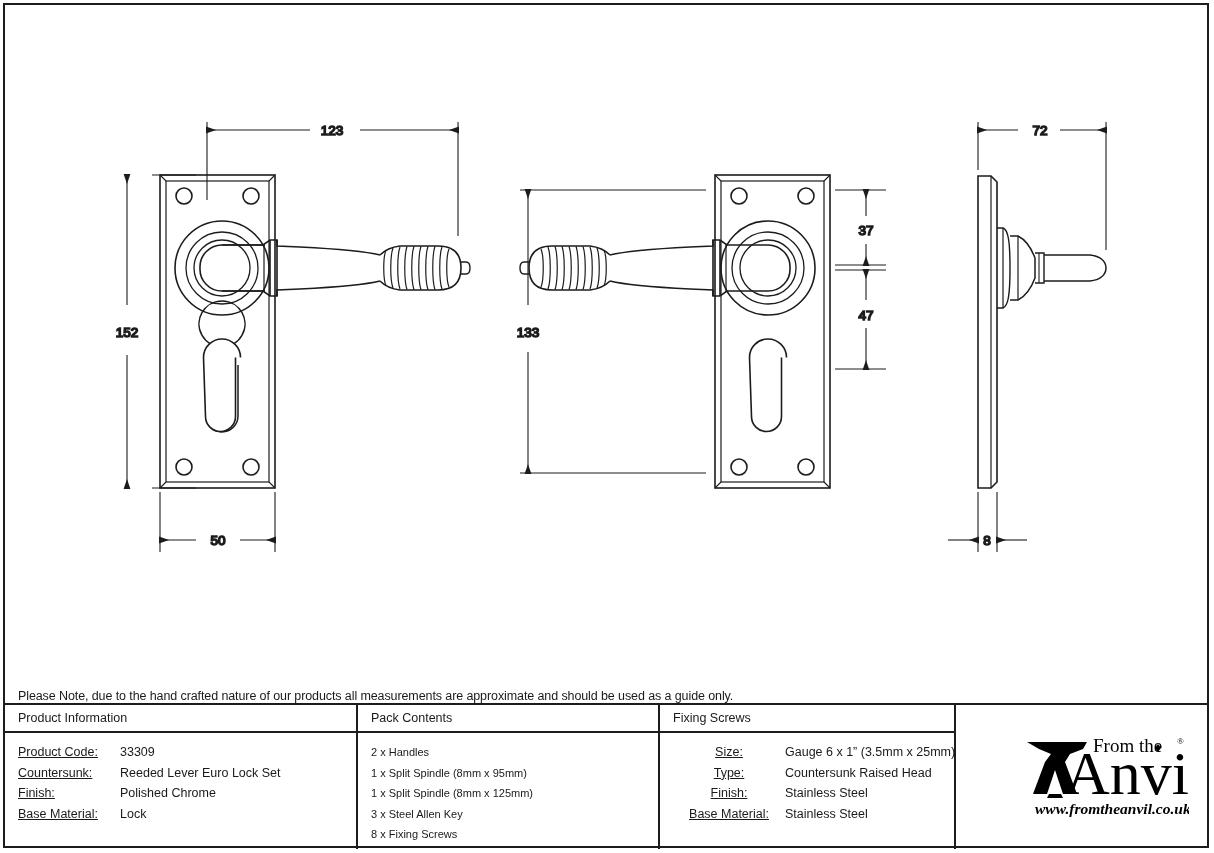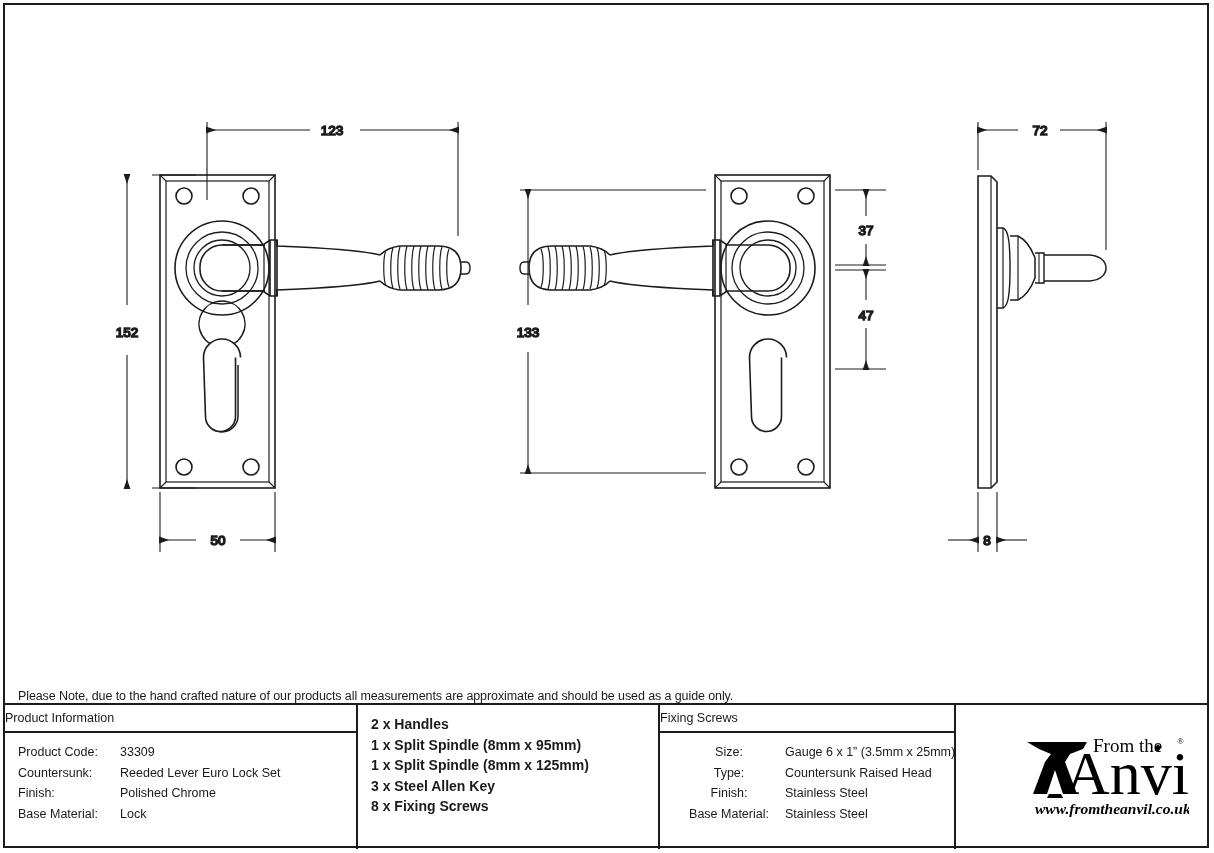--- a/index.html
+++ b/index.html
@@ -77,40 +77,40 @@
   }
   .col.c1 { left: 0px;   width: 353px; border-right: 2px solid #1c1c1c; }
   .col.c2 { left: 353px; width: 302px; border-right: 2px solid #1c1c1c; }
   .col.c3 { left: 655px; width: 296px; border-right: 2px solid #1c1c1c; }
   .col.c4 { left: 998px; width: 204px; }
   .col-header {
     height: 28px;
     border-bottom: 2px solid #1c1c1c;
     display: flex;
     align-items: center;
+    padding-left: 13px;
     box-sizing: border-box;
     font-size: 12.5px;
   }
   .col-body {
     padding: 9px 0 0 13px;
   }
   .kv {
     display: flex;
     font-size: 12.5px;
     line-height: 20.5px;
     white-space: nowrap;
   }
-  .kv .k { width: 102px; flex: 0 0 102px; }
+  .kv .k { width: 102px; flex: 0 0 102px; text-decoration: underline; }
   .kv .v { }
   .c3 .kv .k { width: 112px; flex: 0 0 112px; text-align: center; }
   .line-item {
-    font-size: 14px;
+    font-size: 11px;
     line-height: 20.5px;
     white-space: nowrap;
-    font-weight: bold;
   }
   
   #logo-cell {
     position: relative;
     width: 204px;
     height: 144px;
   }
   #logo-wrap {
     position: absolute;
     left: 22px;
@@ -389,20 +389,23 @@
             <span class="v">Polished Chrome</span>
           </div>
           <div class="kv">
             <span class="k">Base Material:</span>
             <span class="v">Lock</span>
           </div>
         </div>
       </div>
 
       <div class="col c2">
+        <div class="col-header">
+          <span>Pack Contents</span>
+        </div>
         <div class="col-body">
           <div class="line-item">2 x Handles</div>
           <div class="line-item">1 x Split Spindle (8mm x 95mm)</div>
           <div class="line-item">1 x Split Spindle (8mm x 125mm)</div>
           <div class="line-item">3 x Steel Allen Key</div>
           <div class="line-item">8 x Fixing Screws</div>
         </div>
       </div>
 
       <div class="col c3">

